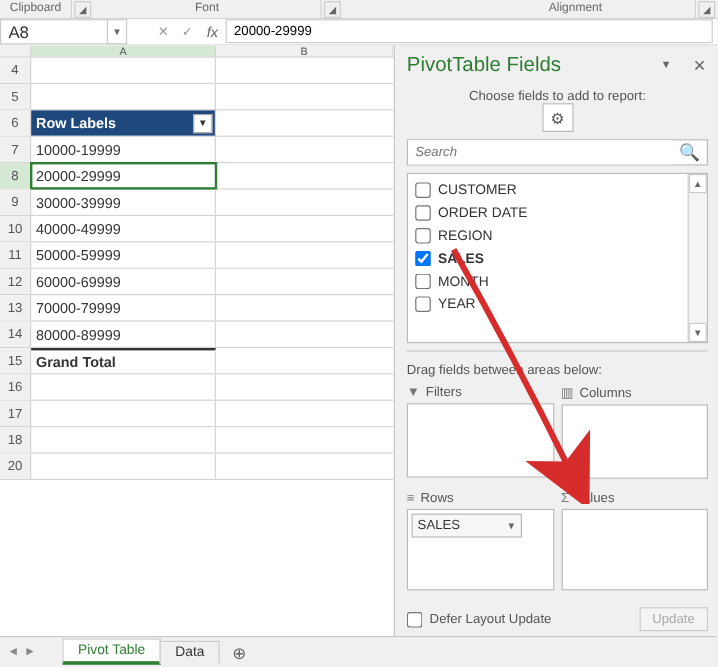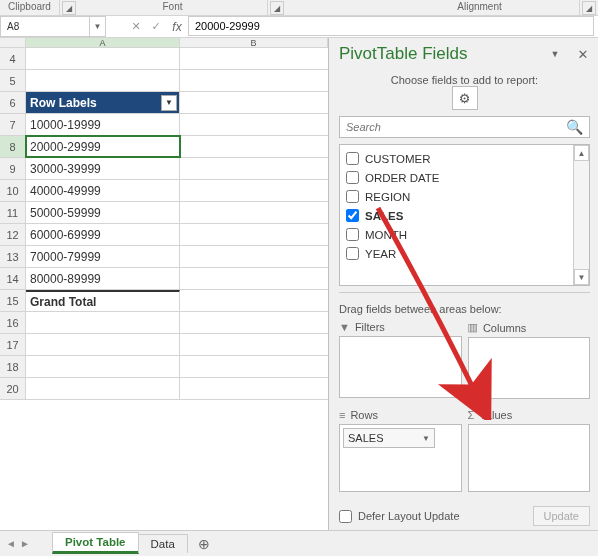--- a/index.html
+++ b/index.html
@@ -8,21 +8,21 @@
 
 .ribbon-labels { display: flex; height: 16px; background: #f0f0f0; border-bottom: 1px solid #d4d4d4; }
 .ribbon-label { font-size: 10px; color: #666; text-align: center; border-right: 1px solid #d4d4d4; padding-top: 1px; }
 .rl1 { width: 60px; }
 .rl2 { width: 190px; }
 .rl3 { width: 200px; margin-left: auto; text-align:center;}
 .rl-launch { width: 14px; height: 14px; border: 1px solid #ccc; margin: 1px 2px; font-size: 8px; display:flex; align-items:center; justify-content:center; color:#666;}
 
 
 .namebar { display: flex; height: 22px; background: #fff; border-bottom: 1px solid #d4d4d4;}
-.namebox { width: 90px; border: 1px solid #ccc; padding: 2px 6px; font-size: 10px; background:#fff; display:flex; align-items:center;}
+.namebox { width: 90px; border: 1px solid #ccc; padding: 2px 6px; font-size: 14px; background:#fff; display:flex; align-items:center;}
 .namebox-dd { width: 16px; border:1px solid #ccc; border-left:none; display:flex; align-items:center; justify-content:center; color:#666; font-size:8px;}
 .fx-group { display:flex; align-items:center; margin-left: 20px;}
 .fx-btn { width: 20px; height:20px; display:flex; align-items:center; justify-content:center; color:#999; font-size:11px; }
 .fx-label { width: 22px; font-style: italic; color:#666; font-size:12px; text-align:center;}
 .formula-input { flex:1; border:1px solid #ccc; height:20px; padding: 2px 6px; font-size:11px; margin-right:4px;}
 
 
 .workbook { display:flex; height: calc(556px - 16px - 22px - 26px); position:relative;}
 .sheet-area { position:relative; width: 328px; background:#fff; overflow:hidden;}
 .col-headers { display:flex; height:10px; background:#f0f0f0; border-bottom:1px solid #d4d4d4;}
@@ -75,21 +75,21 @@
 .row-chip .dd { font-size:8px; color:#666;}
 
 .pp-footer { display:flex; align-items:center; margin-top:10px; padding:4px 0;}
 .pp-footer label { font-size:11px; color:#555; display:flex; align-items:center; gap:6px; flex:1;}
 .update-btn { border:1px solid #ccc; background:#f4f4f4; color:#aaa; padding:3px 10px; font-size:11px;}
 
 
 .tabs { display:flex; align-items:center; height:26px; background:#f0f0f0; border-top:1px solid #ccc; padding-left:4px;}
 .tab-nav { width:14px; text-align:center; color:#888; font-size:10px;}
 .tab { padding: 3px 12px; font-size:11.5px; border:1px solid #ccc; border-bottom:none; margin-right:-1px; background:#f0f0f0;}
-.tab.active { background:#fff; border-bottom:3px solid #2e7d32; color:#2e7d32; font-weight:700; margin-top:-2px;}
+.tab.active { background:#fff; border-bottom:3px solid #2e7d32; color:#2e7d32; font-weight:400; margin-top:-2px;}
 .tab-add { width:22px; text-align:center; font-size:14px; color:#666; margin-left:6px;}
 
 
 .arrow-svg { position:absolute; left:360px; top:200px; pointer-events:none; z-index:50;}
 .sep-line { border:none; border-top:1px solid #ccc; margin: 6px 0 0;}
 </style>
 </head>
 <body>
 
 <div class="ribbon-labels">

